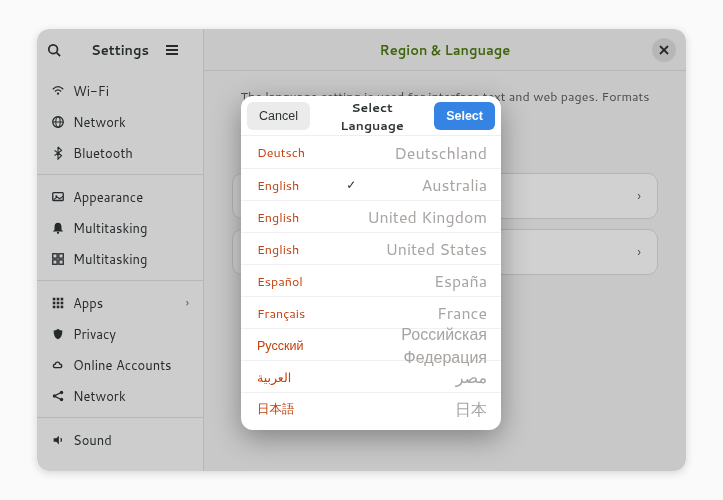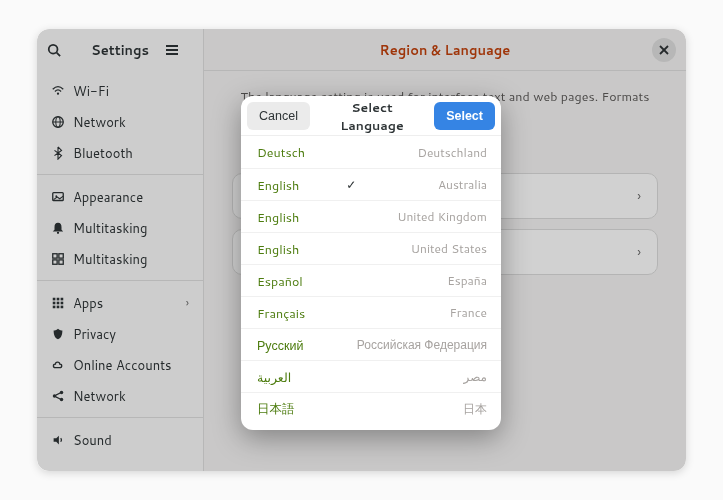--- a/index.html
+++ b/index.html
@@ -10,40 +10,40 @@
 .sidebar-header .search { width: 28px; text-align: center; color: #2e3436; font-size: 14px; }
 .sidebar-header .title { flex: 1; text-align: center; font-weight: 700; font-size: 13px; color: #2e3436; }
 .sidebar-header .menu { width: 28px; text-align: center; color: #2e3436; }
 .sidebar-list { flex: 1; overflow-y: auto; padding-top: 4px; }
 .sidebar-item { display: flex; align-items: center; height: 31px; padding: 0 14px; font-size: 13px; color: #2e3436; cursor: pointer; }
 .sidebar-item .icon { width: 22px; font-size: 13px; color: #2e3436; }
 .sidebar-item .chev { color: #6c6c6c; font-size: 12px; }
 .sidebar-sep { height: 1px; background: #e0e0e0; margin: 6px 0; }
 .content { flex: 1; display: flex; flex-direction: column; }
 .content-header { height: 42px; display: flex; align-items: center; padding: 0 10px; border-bottom: 1px solid #e0e0e0; }
-.content-header .title { flex:1; text-align:center; font-weight: 700; font-size: 13px; color:#c2410c; }
+.content-header .title { flex:1; text-align:center; font-weight: 700; font-size: 13px; color:#4d7c0f; }
 .content-header .close { width: 24px; height:24px; border-radius:50%; background:#e0e0e0; display:flex; align-items:center; justify-content:center; font-size:12px; color:#2e3436; cursor:pointer; }
 .content-body { flex:1; padding: 16px 28px; color:#5e5c5b; font-size: 12.5px; }
 .desc { text-align:center; line-height:1.5; margin-bottom:20px; }
 .row-card { border:1px solid #dcdcdc; border-radius:10px; height:46px; display:flex; align-items:center; padding:0 16px; margin-bottom:10px; background:#fff; color:#2e3436; cursor:pointer; }
 .row-card .spacer { flex:1; }
 .row-card .chev { color:#6c6c6c; font-size:14px; }
 .dim-overlay { position:absolute; inset:0; background:rgba(0,0,0,0.18); border-radius:12px; }
 .dialog { position:absolute; top:96px; left:241px; width:260px; height:334px; background:#fff; border-radius:12px; box-shadow:0 8px 28px rgba(0,0,0,0.35); overflow:hidden; display:flex; flex-direction:column; }
 .dialog-header { height:40px; display:flex; align-items:center; padding:6px 6px; gap:15px; border-bottom:1px solid #eee; }
 .dlg-btn { height:28px; padding:0 12px; border-radius:6px; font-size:12.5px; border:none; cursor:pointer; }
 .dlg-cancel { background:#ebebeb; color:#2e3436; }
 .dlg-title { flex:1; text-align:center; font-weight:700; font-size:12.5px; color:#2e3436; }
 .dlg-select { background:#3584e4; color:#fff; font-weight:600; }
 .lang-list { flex:1; overflow-y:auto; }
 .lang-row { height:32px; display:flex; align-items:center; padding:0 14px 0 16px; font-size:12.5px; cursor:pointer; }
 .lang-row + .lang-row { border-top:1px solid #f0f0f0;gap:41px; }
-.lang-name { color:#4d7c0f;text-align:center; }
+.lang-name { color:#c2410c;text-align:center; }
 .lang-check { margin-left:6px; color:#2e3436; font-size:12px; }
-.lang-region { flex:1; text-align:right; color:#a7a3a0; font-size:12px; }
+.lang-region { flex:1; text-align:right; color:#a7a3a0; font-size:16px; }
 svg { display:block; }
 </style>
 </head>
 <body>
 
 <div class="window">
   <div class="sidebar">
     <div class="sidebar-header">
       <div class="search">
         <svg width="14" height="14" viewBox="0 0 16 16">

